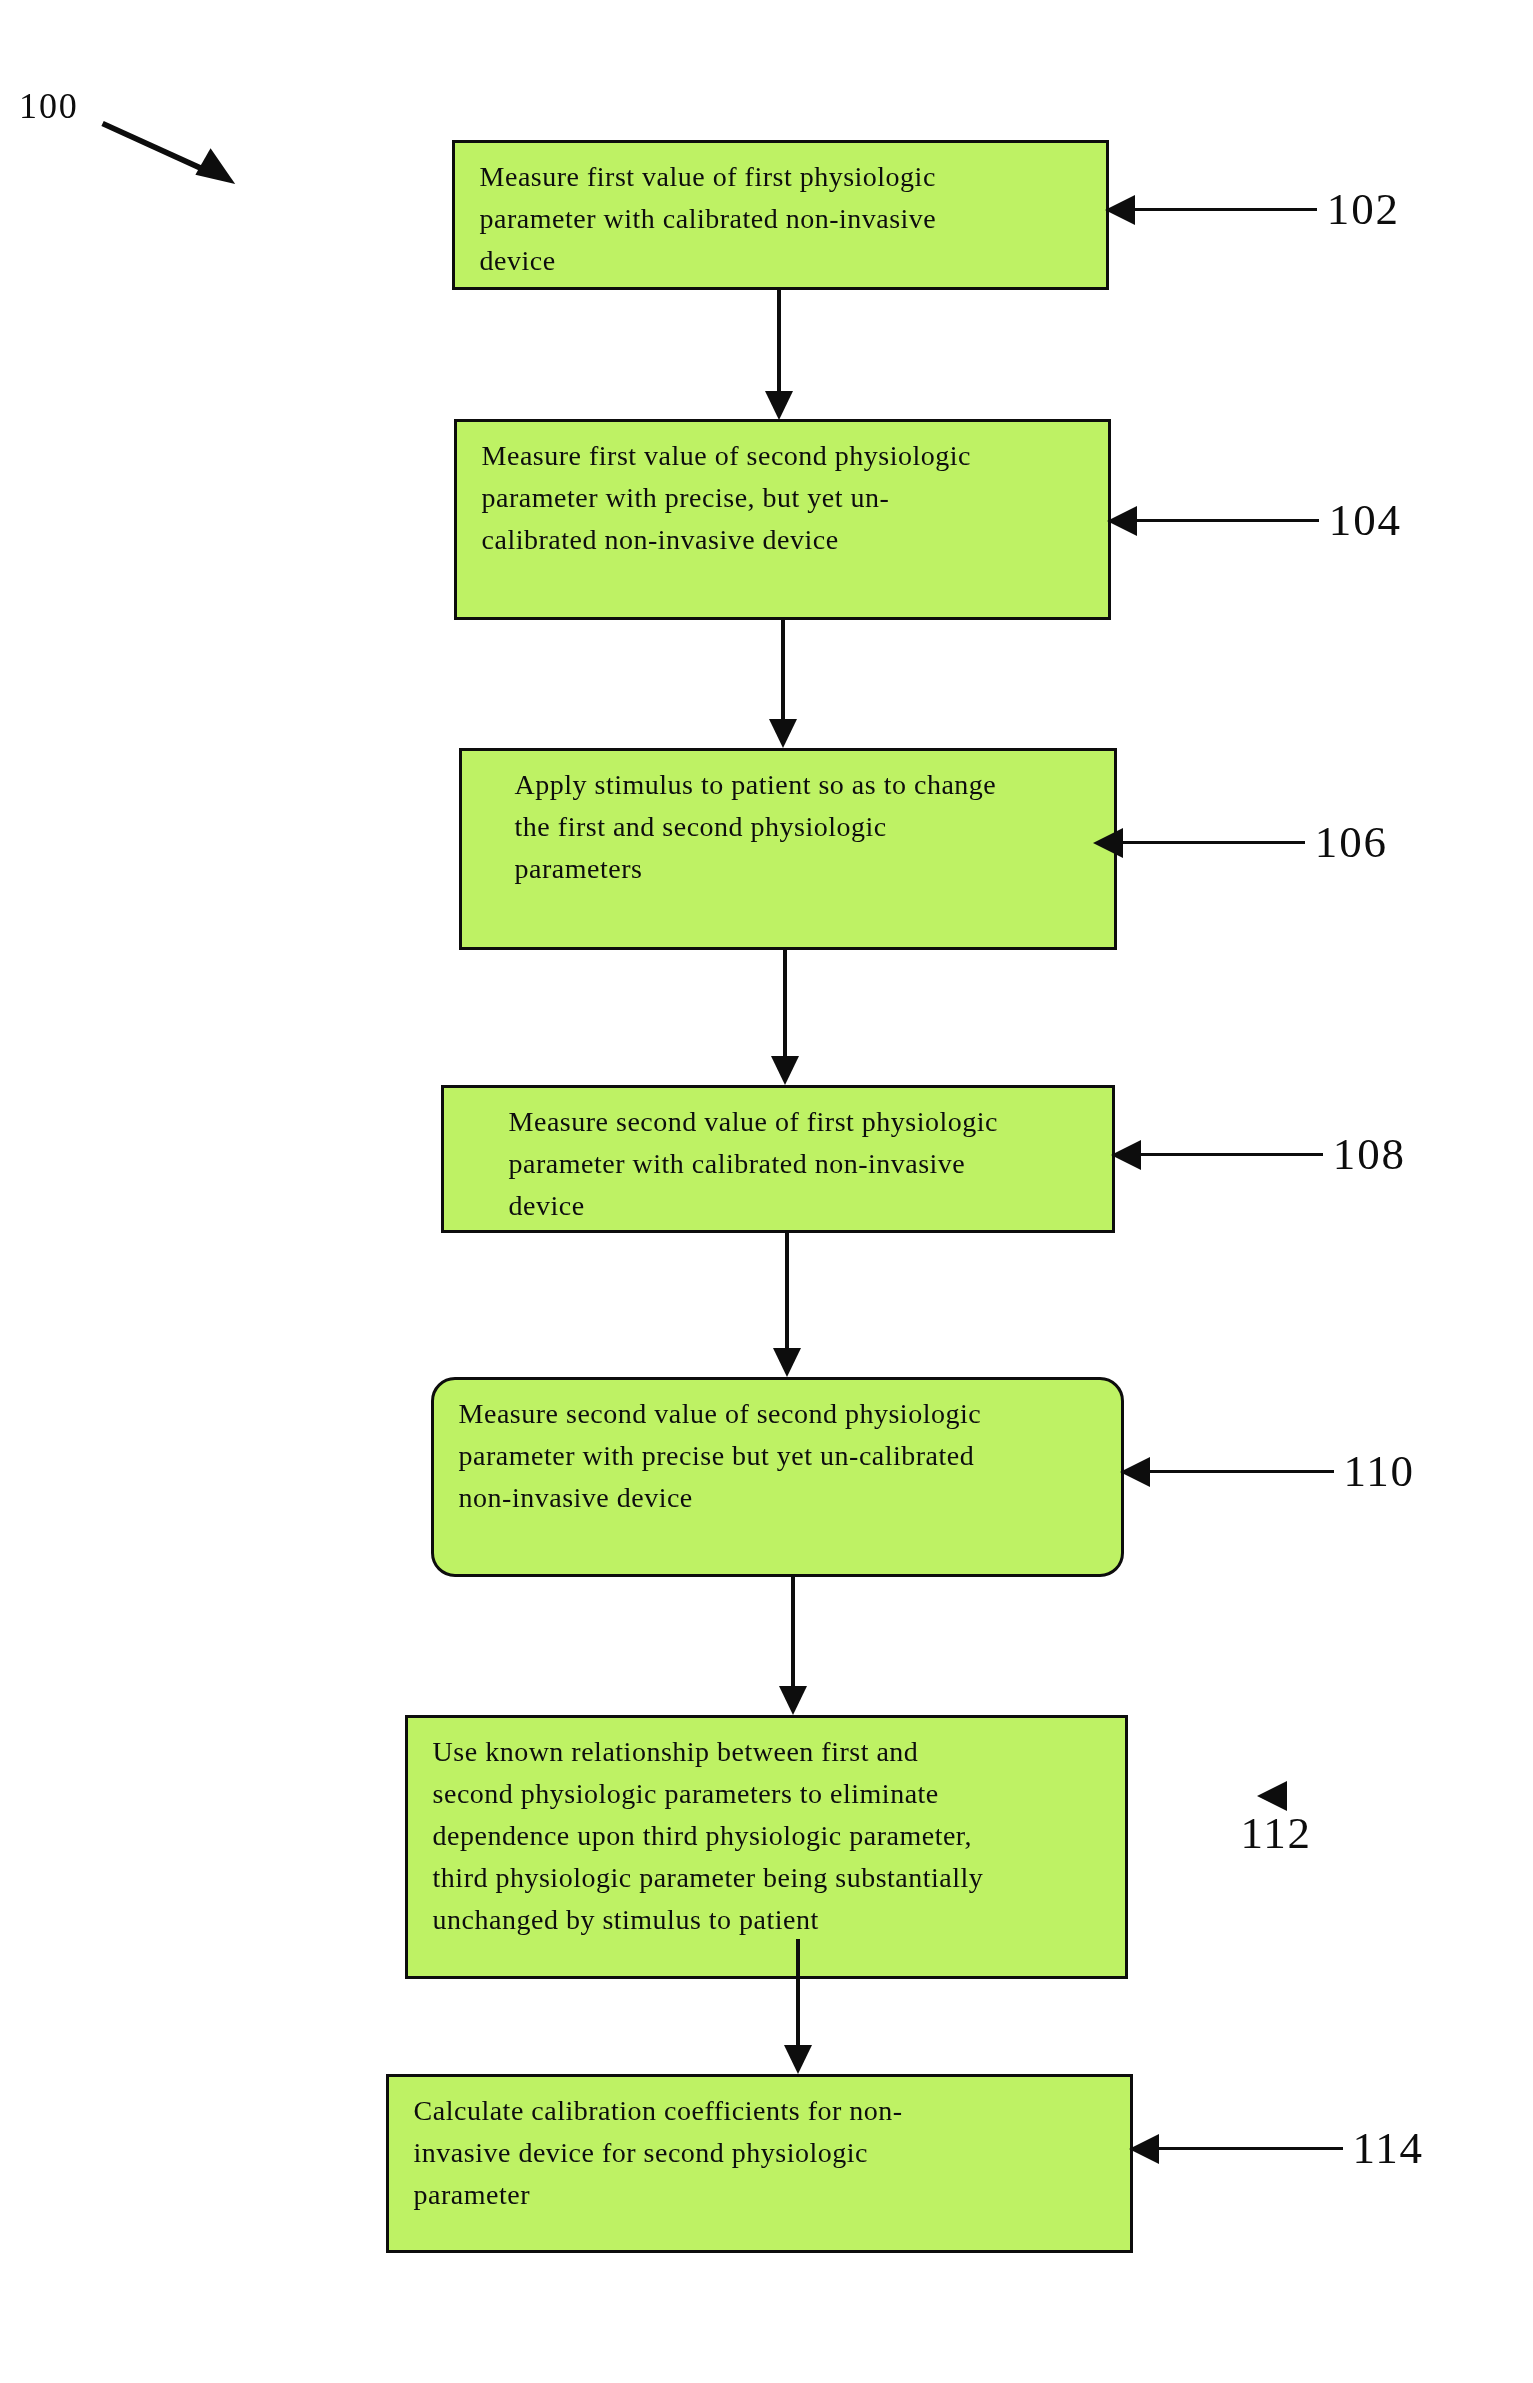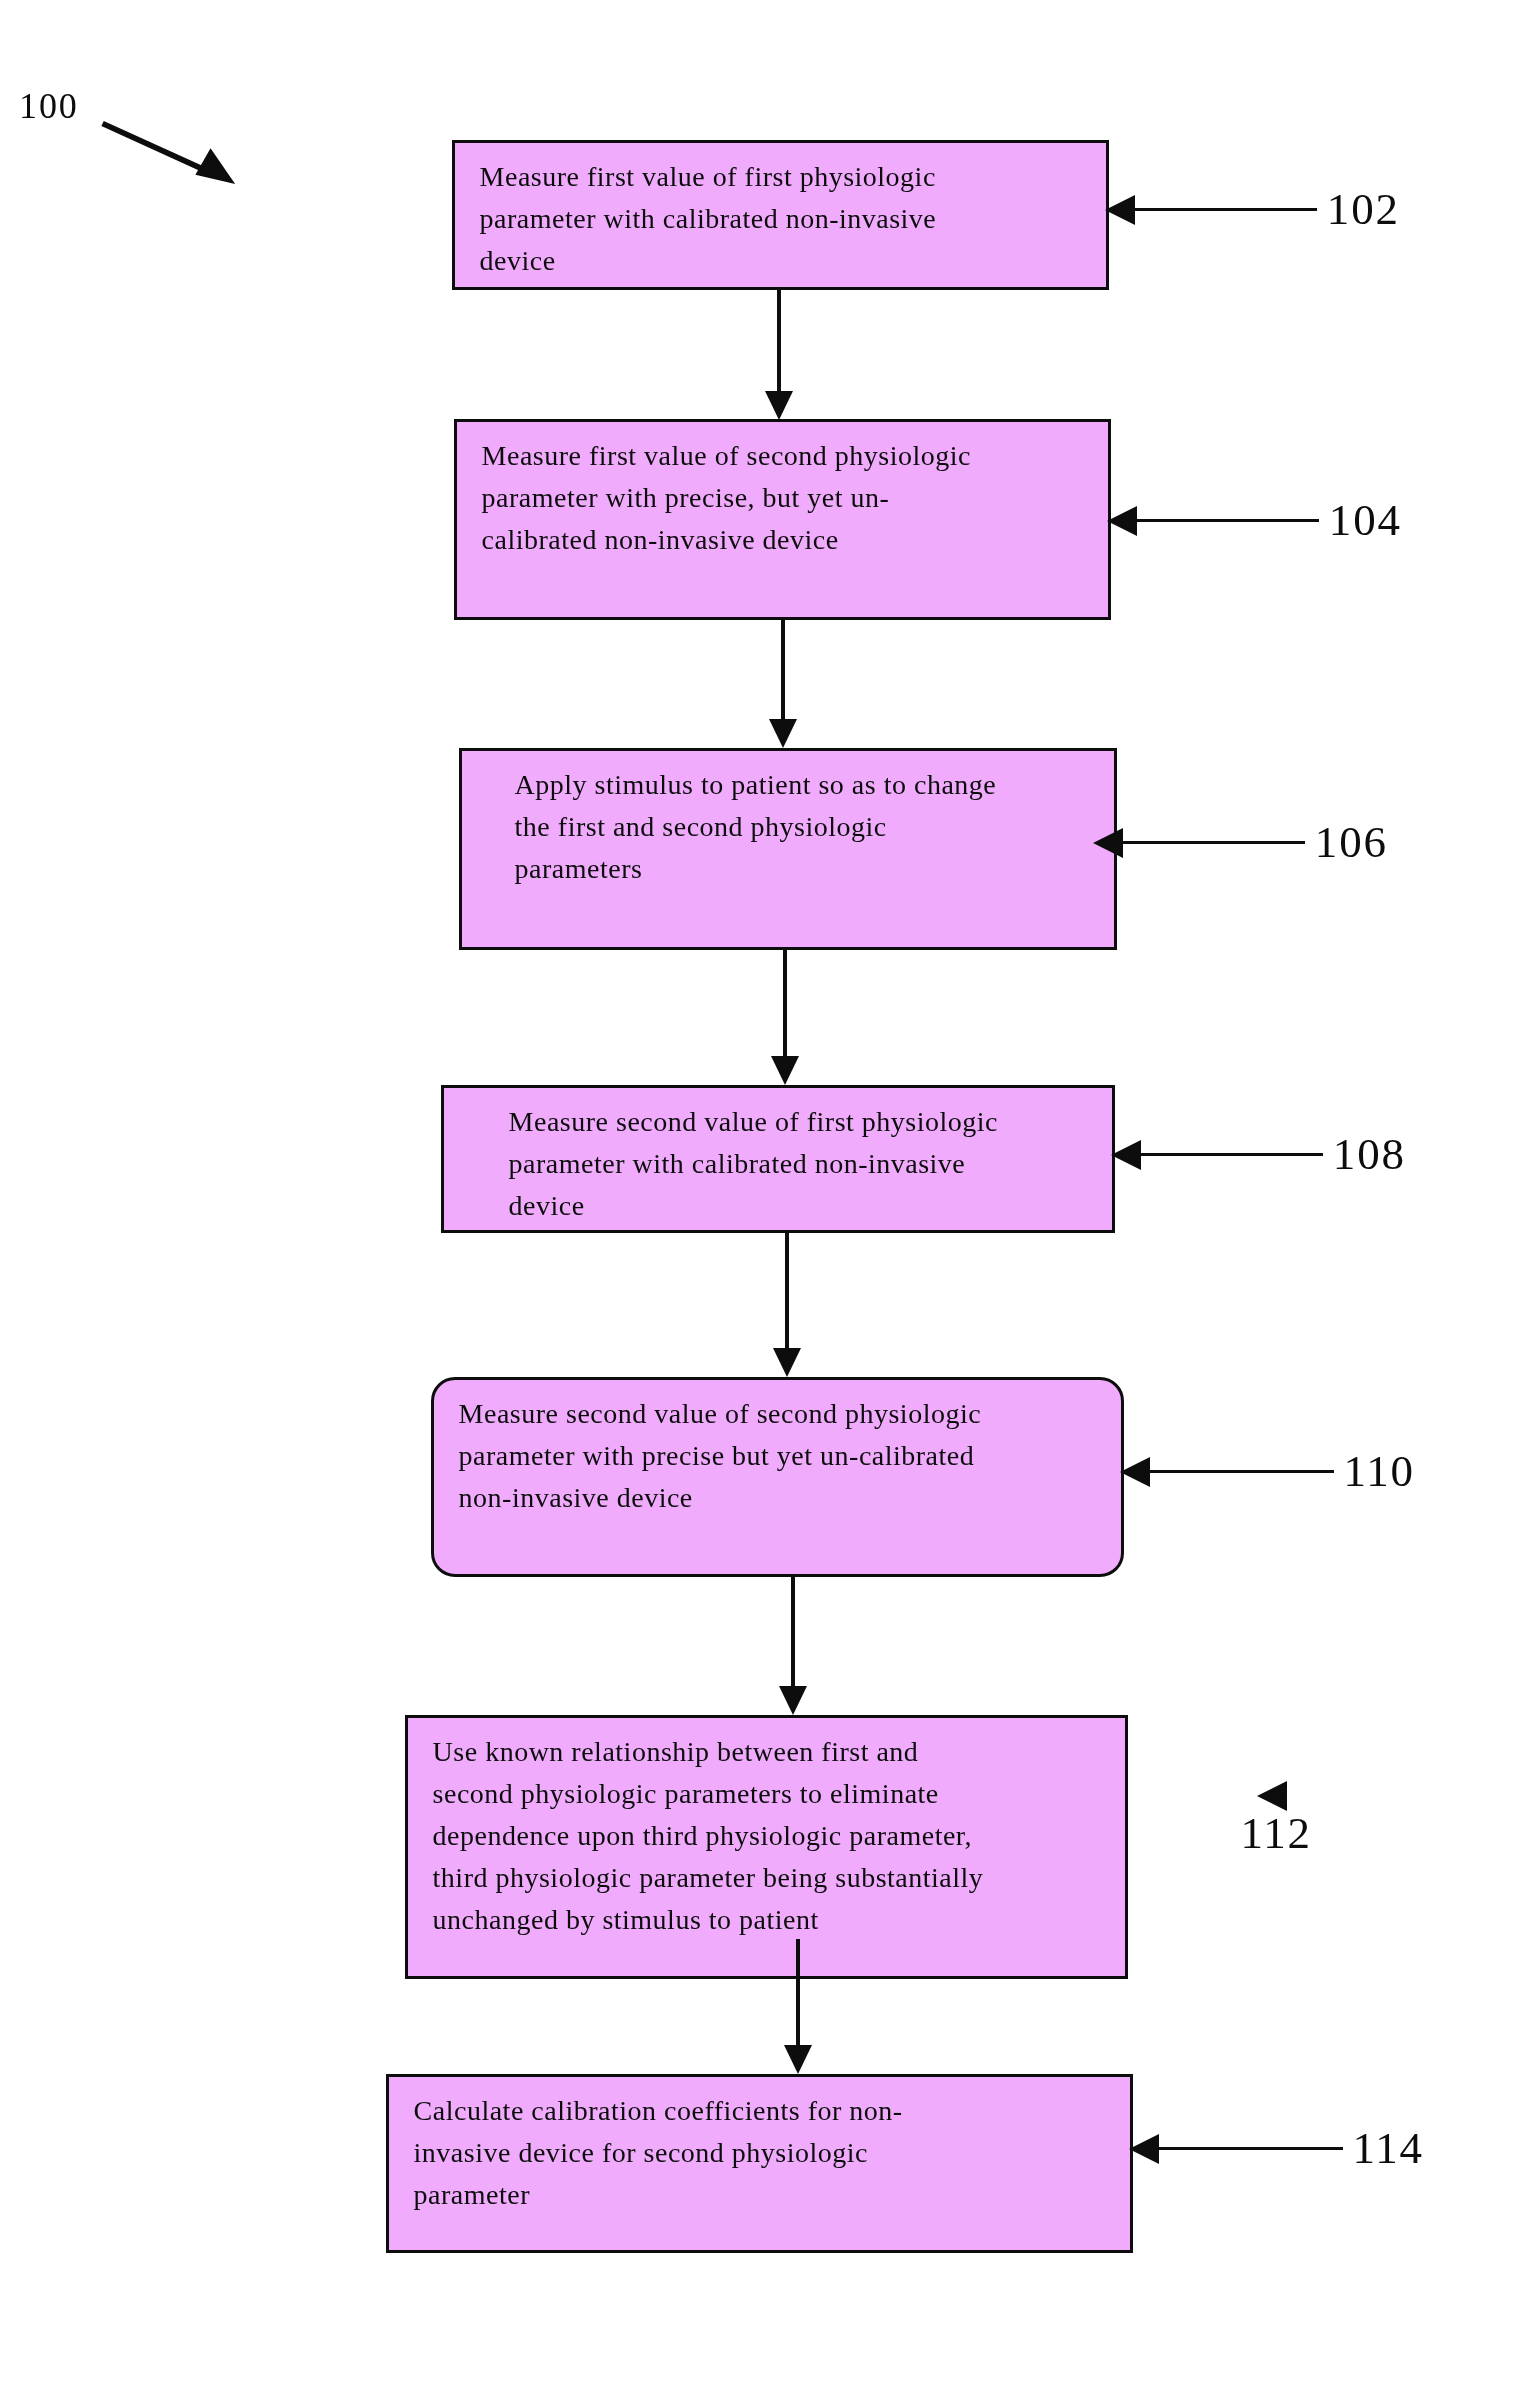--- a/index.html
+++ b/index.html
@@ -12,21 +12,21 @@
     width: 1533px;
     height: 2384px;
     background: #ffffff;
     font-family: "Liberation Serif", "DejaVu Serif", serif;
     color: #0d0d0d;
     overflow: hidden;
   }
   .step-box {
     position: absolute;
     border: 3.8px solid #0d0d0d;
-    background: #f0abfc;
+    background: #bef264;
     box-sizing: border-box;
   }
   .step-text {
     margin: 0;
     padding: 13.2px 11.4px 0 24.6px;
     font-size: 28px;
     line-height: 1.5;
     letter-spacing: 0.5px;
     white-space: pre-line;
     color: #0d0d0d;

